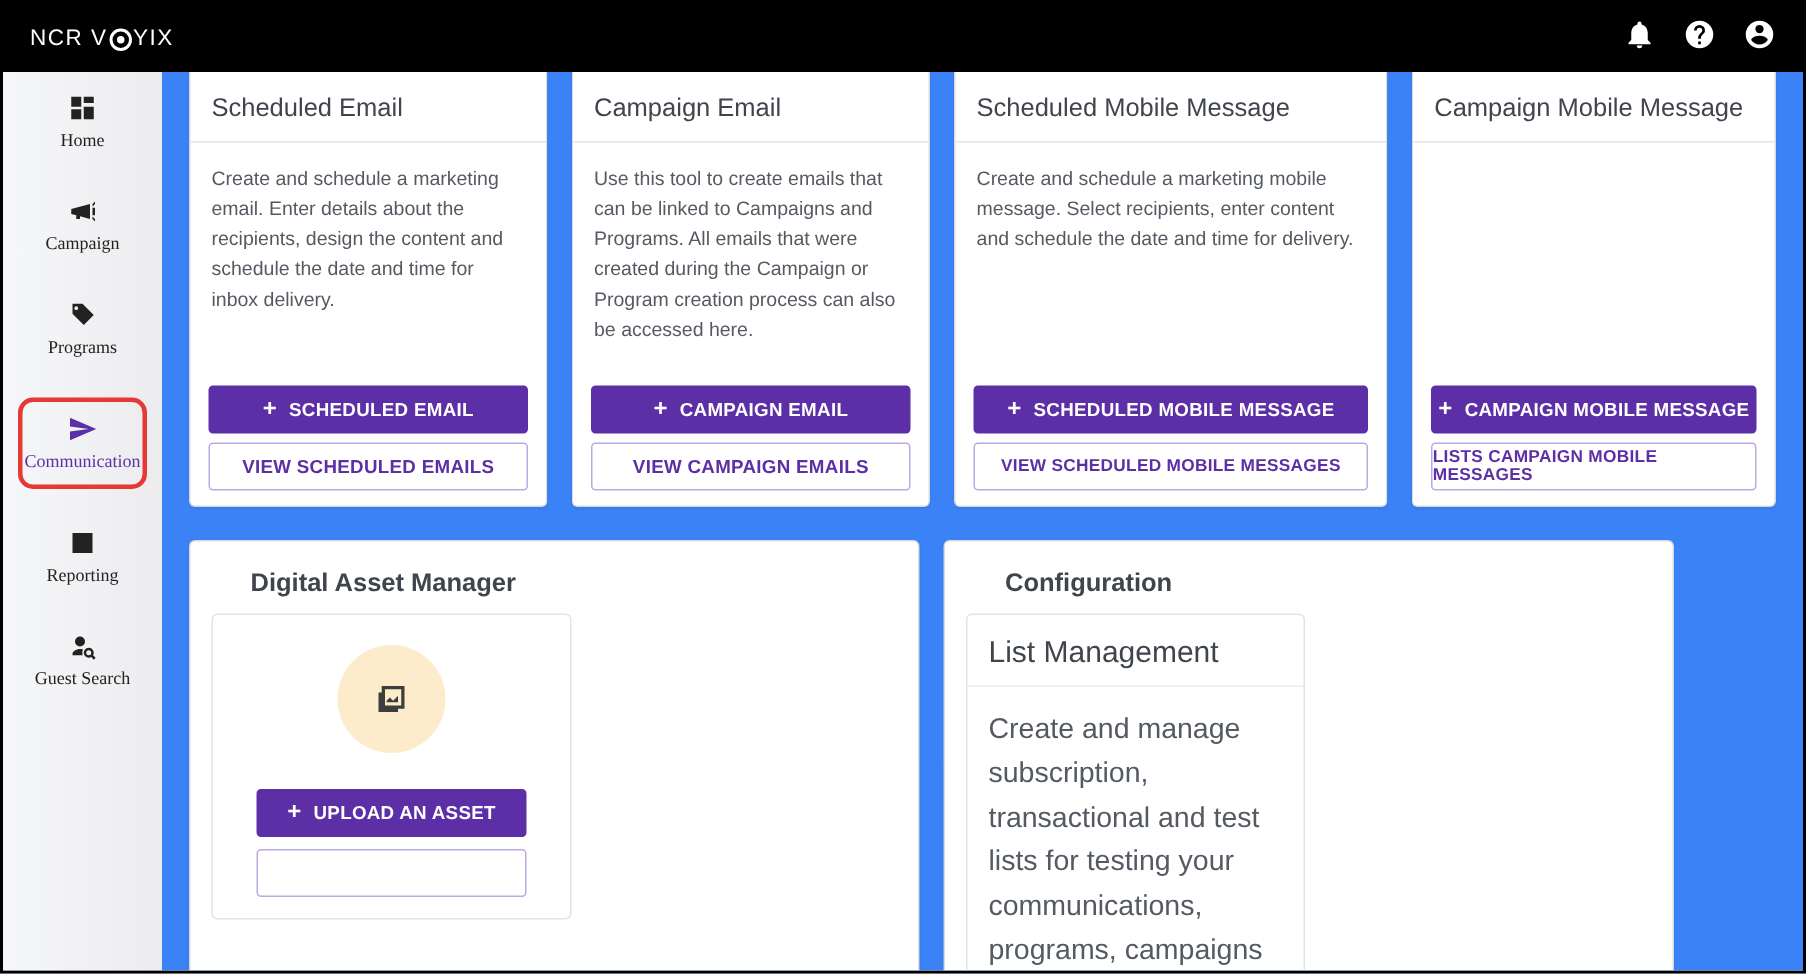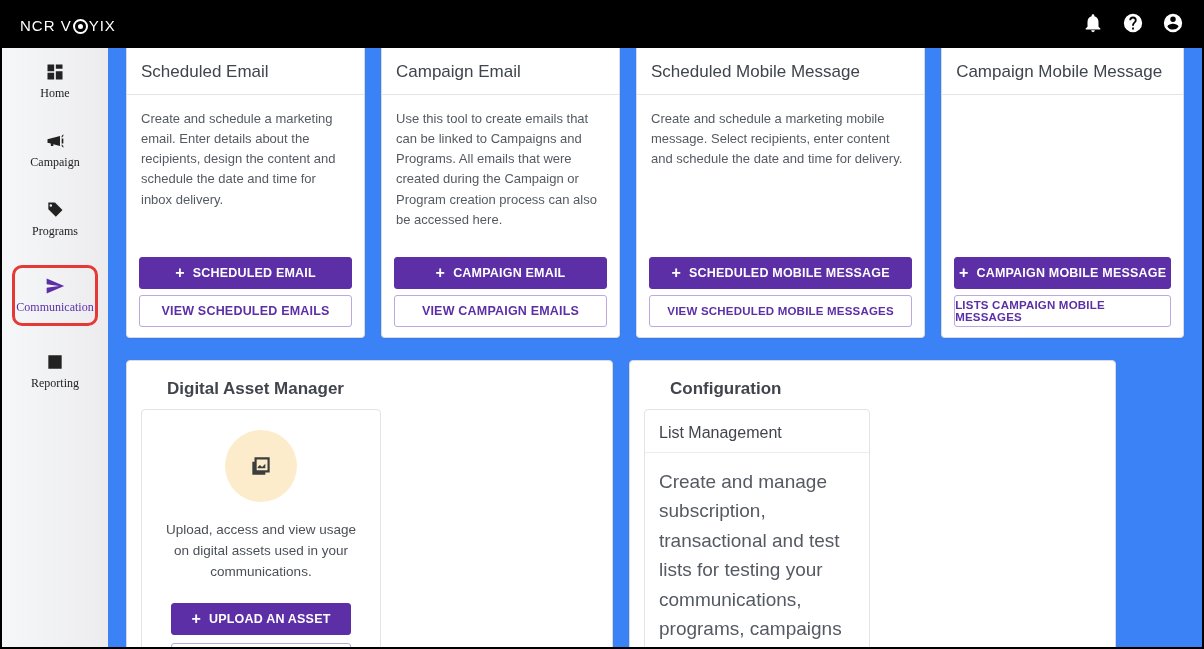--- a/index.html
+++ b/index.html
@@ -129,21 +129,21 @@
   .dam-btns .btn { margin-left:0; margin-right:0; width:100%; }
 
   
   .config-panel { width: 487px; padding: 12px 14px 16px 14px; position:relative;}
   .config-card {
     border:1px solid #e2e3e6; border-radius:4px;
     width: 226px;
     padding: 0 14px 14px 14px;
     display:flex; flex-direction:column;
   }
-  .config-card .ctitle { font-size:16px; color:#40444c; font-weight:500; padding:14px 0 10px 0; border-bottom:1px solid #ececef; margin:0 -14px; padding-left:14px; padding-right:14px;}
+  .config-card .ctitle { font-size:20px; color:#40444c; font-weight:500; padding:14px 0 10px 0; border-bottom:1px solid #ececef; margin:0 -14px; padding-left:14px; padding-right:14px;}
   .config-card .cdesc { font-size:19px; color:#555a62; line-height:1.55; padding:14px 0 8px 0; }
   .config-card .btn { margin:68px 0 0 0; width:100%; }
   .highlight-ring {
     position:absolute;
     border:3px solid #e53935;
     border-radius:10px;
     pointer-events:none;
   }
   .ring-viewlists {
     left: 2px; bottom: 4px; width: 232px; height: 48px;
@@ -204,20 +204,26 @@
           <path d="M2 21 23 12 2 3v7l15 2-15 2v7z"></path>
         </svg>
       <span>Communication</span>
     </div>
     <div class="nav-item">
       <svg viewBox="0 0 24 24">
           <path d="M4 4h16v16H4V4zm3 10h2v4H7v-4zm4-5h2v9h-2V9zm4 3h2v6h-2v-6z"></path>
         </svg>
       <span>Reporting</span>
     </div>
+    <div class="nav-item">
+      <svg viewBox="0 0 24 24">
+          <path d="M10 4a4 4 0 1 1 0 8 4 4 0 0 1 0-8zm-6 14c0-2.67 4-4 6-4 .68 0 1.52.12 2.37.35A5 5 0 0 0 12 18c0 .35.04.68.1 1H4v-1zm13-5a4 4 0 0 1 3.47 6l2.03 2.03-1.47 1.47L19 20.47A4 4 0 1 1 17 13zm0 2a2 2 0 1 0 0 4 2 2 0 0 0 0-4z"></path>
+        </svg>
+      <span>Guest Search</span>
+    </div>
   </div>
 
   <div class="content">
 
     <div class="row card-row-1">
 
       <div class="panel top">
         <div class="title">Scheduled Email</div>
         <div class="desc">Create and schedule a marketing email. Enter details about the recipients, design the content and schedule the date and time for inbox delivery.</div>
         <div class="spacer"></div>
@@ -272,21 +278,20 @@
     <div class="section-2">
 
       <div class="panel dam-panel">
         <div class="heading">Digital Asset Manager</div>
         <div class="dam-card">
           <div class="dam-icon">
             <svg viewBox="0 0 24 24">
                 <path d="M6 4h14v14H6V4zm2 2v10h10V6H8zm1 7 2-2 2 2 3-3v4H9v-1zM4 8v12h12v-2H6V8H4z"></path>
               </svg>
           </div>
-          <div class="dam-text">Upload, access and view usage on digital assets used in your communications.</div>
           <div class="dam-btns">
             <div class="btn btn-primary" style="width:180px;align-self:center">
               <span class="plus">+</span>
               <span>UPLOAD AN ASSET</span>
             </div>
             <div class="btn btn-outline" style="width:180px;align-self:center;margin-top:8px">
               
             </div>
           </div>
         </div>

